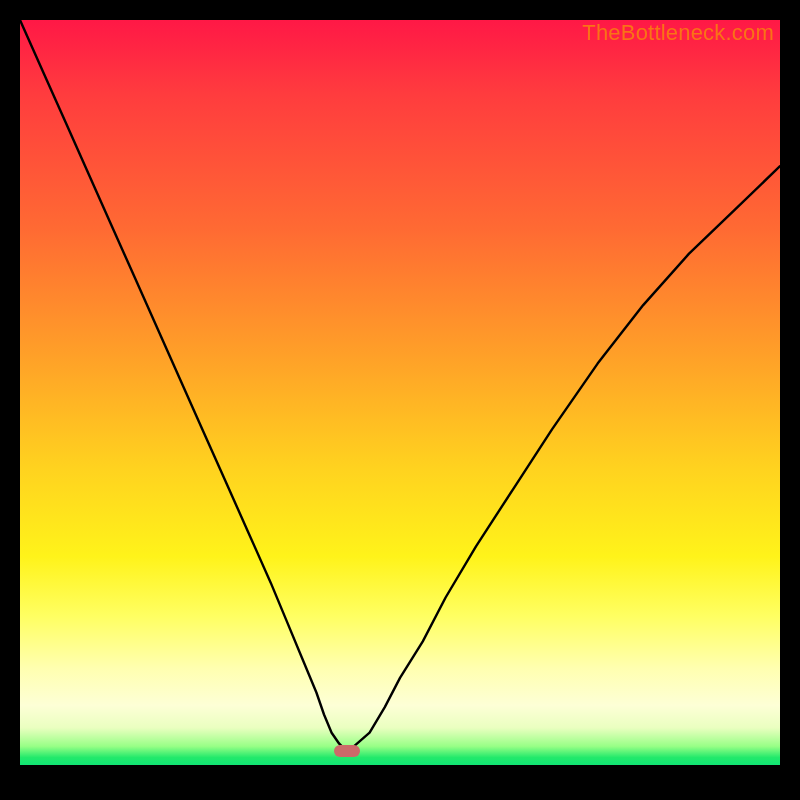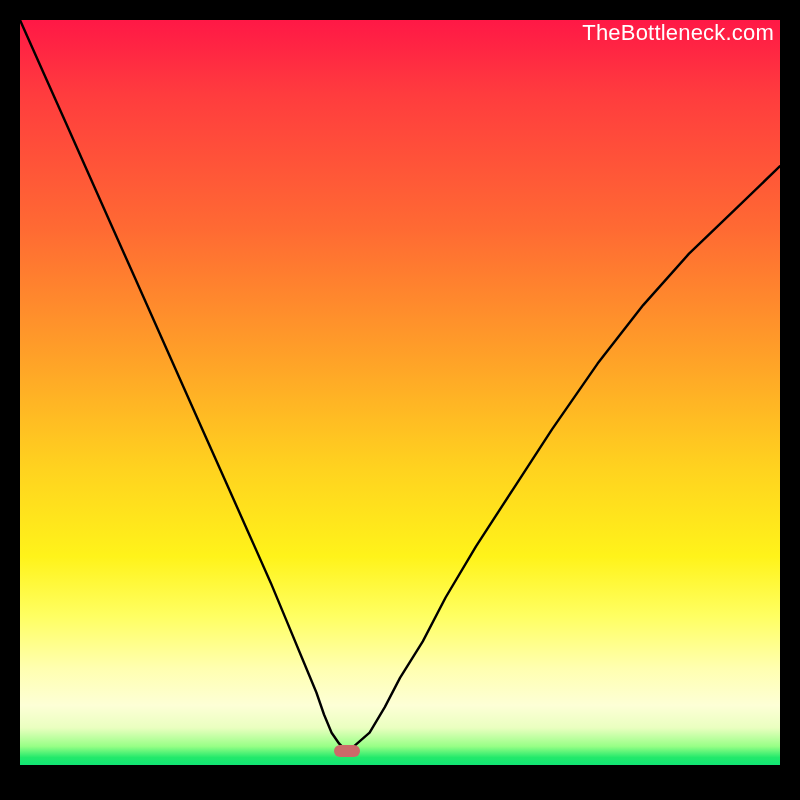--- a/index.html
+++ b/index.html
@@ -39,21 +39,21 @@
       #eaffc0 95%,
       #97ff86 97.5%,
       #22e96b 99%,
       #11e574 100%
     );
   }
   .watermark {
     position: absolute;
     top: 0px;
     right: 6px;
-    color: #ffffff;
+    color: #f97316;
     font-size: 22px;
     letter-spacing: 0.2px;
     z-index: 5;
     font-weight: 500;
   }
   svg.curve {
     position: absolute;
     left: 0;
     top: 0;
     width: 760px;

